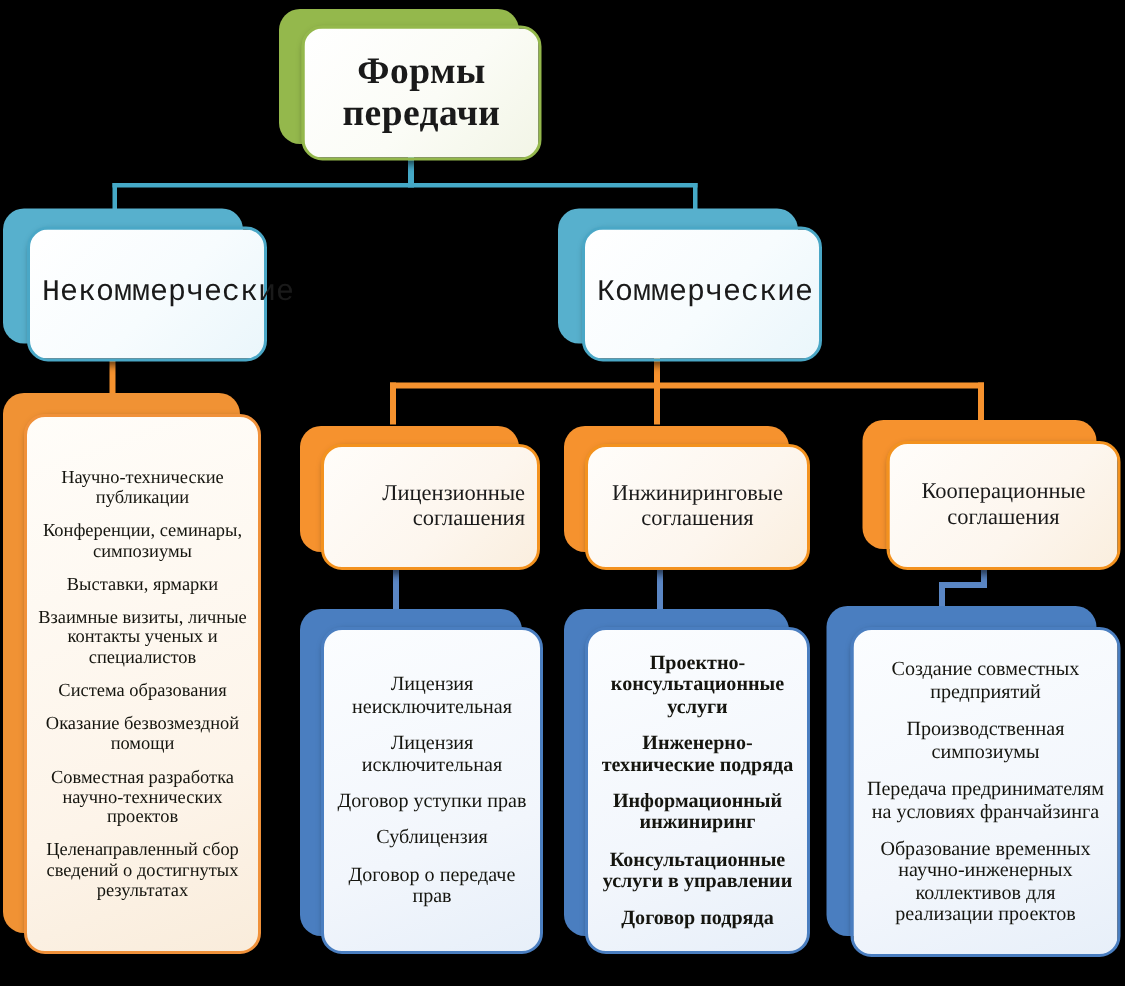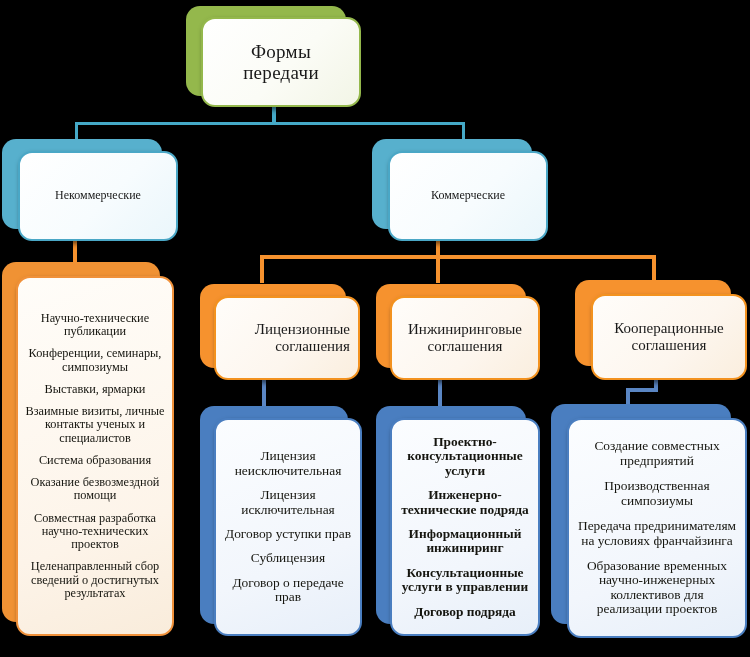--- a/index.html
+++ b/index.html
@@ -54,29 +54,29 @@
     color: #1a1a1a;
     line-height: 1.12;
   }
 
   
   .n-green .back  { background: #94b84c; }
   .n-green .front {
     background: linear-gradient(135deg,#ffffff 0%,#fbfcf6 55%,#f2f5e6 100%);
     border: 2px solid #94b84c;
   }
-  .n-green .label { font-size: 19px; font-weight: normal; letter-spacing: .3px; }
+  .n-green .label { font-size: 25px; font-weight: bold; letter-spacing: .3px; }
 
   
   .n-teal .back  { background: #57b0cd; }
   .n-teal .front {
     background: linear-gradient(135deg,#ffffff 0%,#f7fcfe 55%,#eaf6fb 100%);
     border: 2px solid #4aa7c6;
   }
-  .n-teal .label { font-size: 12px; }
+  .n-teal .label { font-size: 20px; font-family: Liberation Mono, monospace; }
 
   
   .n-orange .back  { background: #f6922e; }
   .n-orange .front {
     background: linear-gradient(135deg,#fffdfa 0%,#fdf6ee 60%,#faeede 100%);
     border: 2px solid #f3921f;
   }
   .n-orange .label { font-size: 15px; }
 
   

